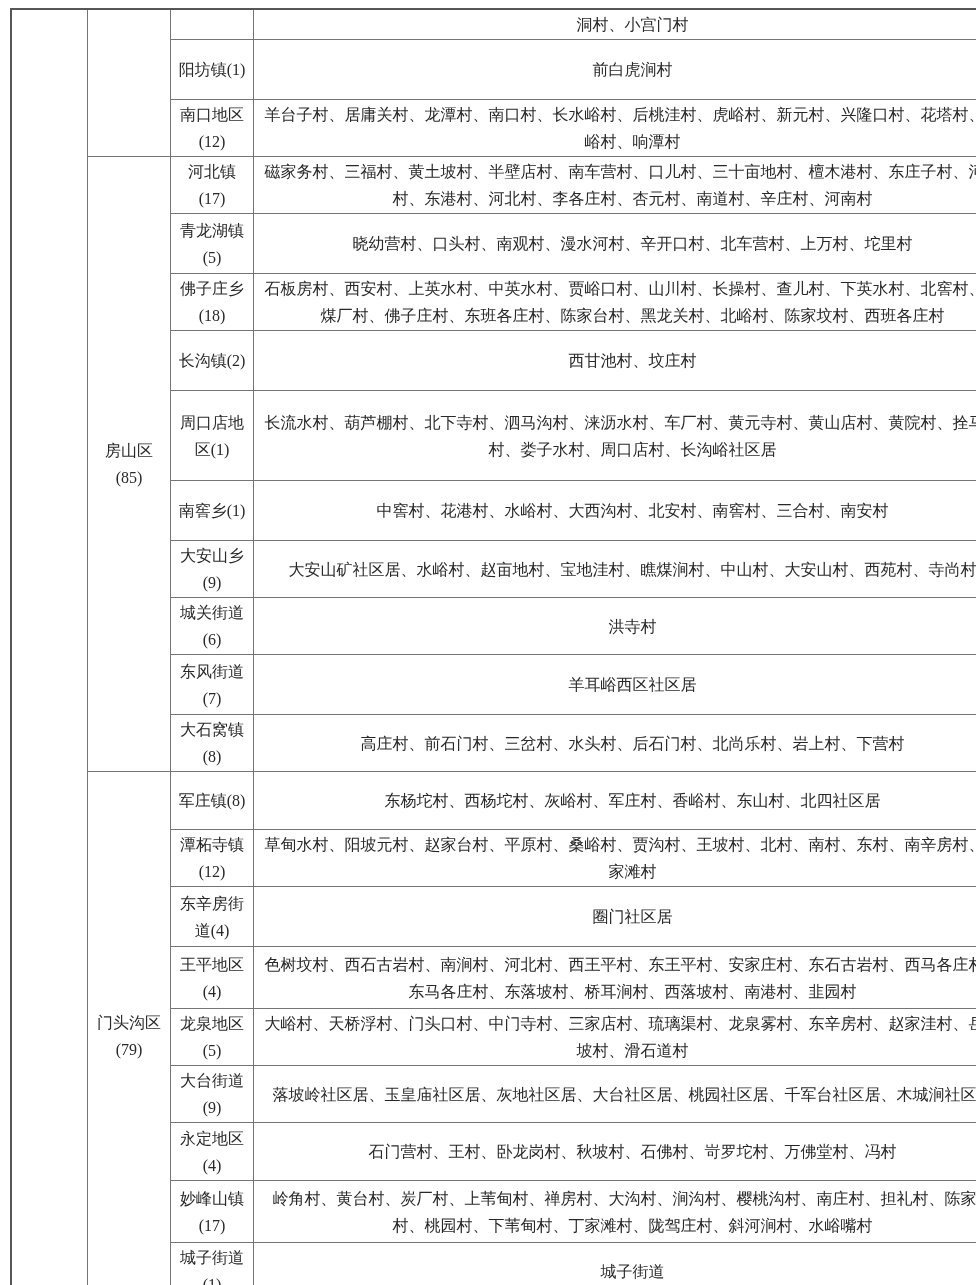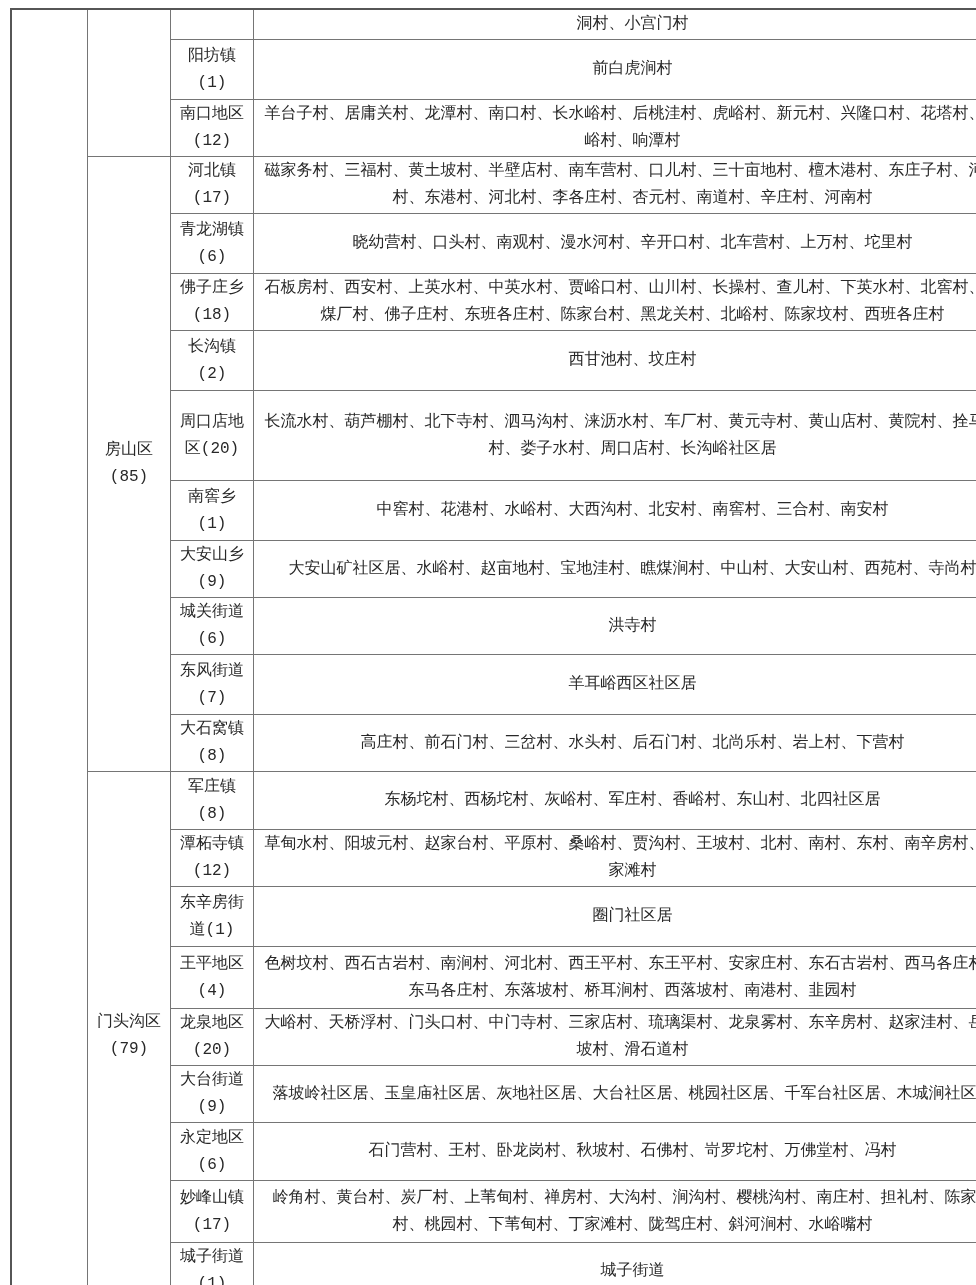--- a/index.html
+++ b/index.html
@@ -1,17 +1,17 @@
 <!DOCTYPE html>
 <html><head>
 <meta charset="utf-8">
 <style>
   html,body{margin:0;padding:0;background:#ffffff;}
   .page{position:relative;width:976px;height:1285px;background:#ffffff;overflow:hidden;
-        font-family:Liberation Mono, monospace;}
+        font-family:Liberation Serif, serif;}
   table.admin{position:absolute;left:10px;top:8px;width:956px;border-collapse:collapse;
         table-layout:fixed;border:2px solid #565656;border-bottom:3.5px solid #454545;}
   td{border:1.4px solid #757575;color:#282828;font-size:16px;line-height:27px;
      text-align:center;vertical-align:middle;padding:1px 5px;word-break:normal;
      overflow:hidden;}
   td.c1{width:65px;}
   td.c2{width:72px;}
   td.c3{width:72px;}
   td.c4{width:747px;}
   td.villages{padding:1px 5px;}
@@ -36,33 +36,33 @@
         <td class="c3">南口地区(12)</td>
         <td class="c4 villages">羊台子村、居庸关村、龙潭村、南口村、长水峪村、后桃洼村、虎峪村、新元村、兴隆口村、花塔村、檀峪村、响潭村</td>
       </tr>
 
       <tr style="height:53px">
         <td class="c2" rowspan="10">房山区(85)</td>
         <td class="c3">河北镇(17)</td>
         <td class="c4 villages">磁家务村、三福村、黄土坡村、半壁店村、南车营村、口儿村、三十亩地村、檀木港村、东庄子村、河东村、东港村、河北村、李各庄村、杏元村、南道村、辛庄村、河南村</td>
       </tr>
       <tr style="height:60px">
-        <td class="c3">青龙湖镇(6)</td>
+        <td class="c3">青龙湖镇(5)</td>
         <td class="c4 villages">晓幼营村、口头村、南观村、漫水河村、辛开口村、北车营村、上万村、坨里村</td>
       </tr>
       <tr style="height:55px">
         <td class="c3">佛子庄乡(18)</td>
         <td class="c4 villages">石板房村、西安村、上英水村、中英水村、贾峪口村、山川村、长操村、查儿村、下英水村、北窖村、红煤厂村、佛子庄村、东班各庄村、陈家台村、黑龙关村、北峪村、陈家坟村、西班各庄村</td>
       </tr>
       <tr style="height:60px">
         <td class="c3">长沟镇(2)</td>
         <td class="c4 villages">西甘池村、坟庄村</td>
       </tr>
       <tr style="height:90px">
-        <td class="c3">周口店地区(20)</td>
+        <td class="c3">周口店地区(1)</td>
         <td class="c4 villages">长流水村、葫芦棚村、北下寺村、泗马沟村、涞沥水村、车厂村、黄元寺村、黄山店村、黄院村、拴马庄村、娄子水村、周口店村、长沟峪社区居</td>
       </tr>
       <tr style="height:60px">
         <td class="c3">南窖乡(1)</td>
         <td class="c4 villages">中窖村、花港村、水峪村、大西沟村、北安村、南窖村、三合村、南安村</td>
       </tr>
       <tr style="height:57px">
         <td class="c3">大安山乡(9)</td>
         <td class="c4 villages">大安山矿社区居、水峪村、赵亩地村、宝地洼村、瞧煤涧村、中山村、大安山村、西苑村、寺尚村</td>
       </tr>
@@ -82,37 +82,37 @@
       <tr style="height:58px">
         <td class="c2" rowspan="9">门头沟区(79)</td>
         <td class="c3">军庄镇(8)</td>
         <td class="c4 villages">东杨坨村、西杨坨村、灰峪村、军庄村、香峪村、东山村、北四社区居</td>
       </tr>
       <tr style="height:55px">
         <td class="c3">潭柘寺镇(12)</td>
         <td class="c4 villages">草甸水村、阳坡元村、赵家台村、平原村、桑峪村、贾沟村、王坡村、北村、南村、东村、南辛房村、鲁家滩村</td>
       </tr>
       <tr style="height:60px">
-        <td class="c3">东辛房街道(1)</td>
+        <td class="c3">东辛房街道(4)</td>
         <td class="c4 villages">圈门社区居</td>
       </tr>
       <tr style="height:62px">
         <td class="c3">王平地区(4)</td>
         <td class="c4 villages">色树坟村、西石古岩村、南涧村、河北村、西王平村、东王平村、安家庄村、东石古岩村、西马各庄村、东马各庄村、东落坡村、桥耳涧村、西落坡村、南港村、韭园村</td>
       </tr>
       <tr style="height:55px">
-        <td class="c3">龙泉地区(20)</td>
+        <td class="c3">龙泉地区(5)</td>
         <td class="c4 villages">大峪村、天桥浮村、门头口村、中门寺村、三家店村、琉璃渠村、龙泉雾村、东辛房村、赵家洼村、岳家坡村、滑石道村</td>
       </tr>
       <tr style="height:57px">
         <td class="c3">大台街道(9)</td>
         <td class="c4 villages">落坡岭社区居、玉皇庙社区居、灰地社区居、大台社区居、桃园社区居、千军台社区居、木城涧社区居</td>
       </tr>
       <tr style="height:58px">
-        <td class="c3">永定地区(6)</td>
+        <td class="c3">永定地区(4)</td>
         <td class="c4 villages">石门营村、王村、卧龙岗村、秋坡村、石佛村、岢罗坨村、万佛堂村、冯村</td>
       </tr>
       <tr style="height:62px">
         <td class="c3">妙峰山镇(17)</td>
         <td class="c4 villages">岭角村、黄台村、炭厂村、上苇甸村、禅房村、大沟村、涧沟村、樱桃沟村、南庄村、担礼村、陈家庄村、桃园村、下苇甸村、丁家滩村、陇驾庄村、斜河涧村、水峪嘴村</td>
       </tr>
       <tr style="height:51px">
         <td class="c3">城子街道(1)</td>
         <td class="c4 villages">城子街道</td>
       </tr>

